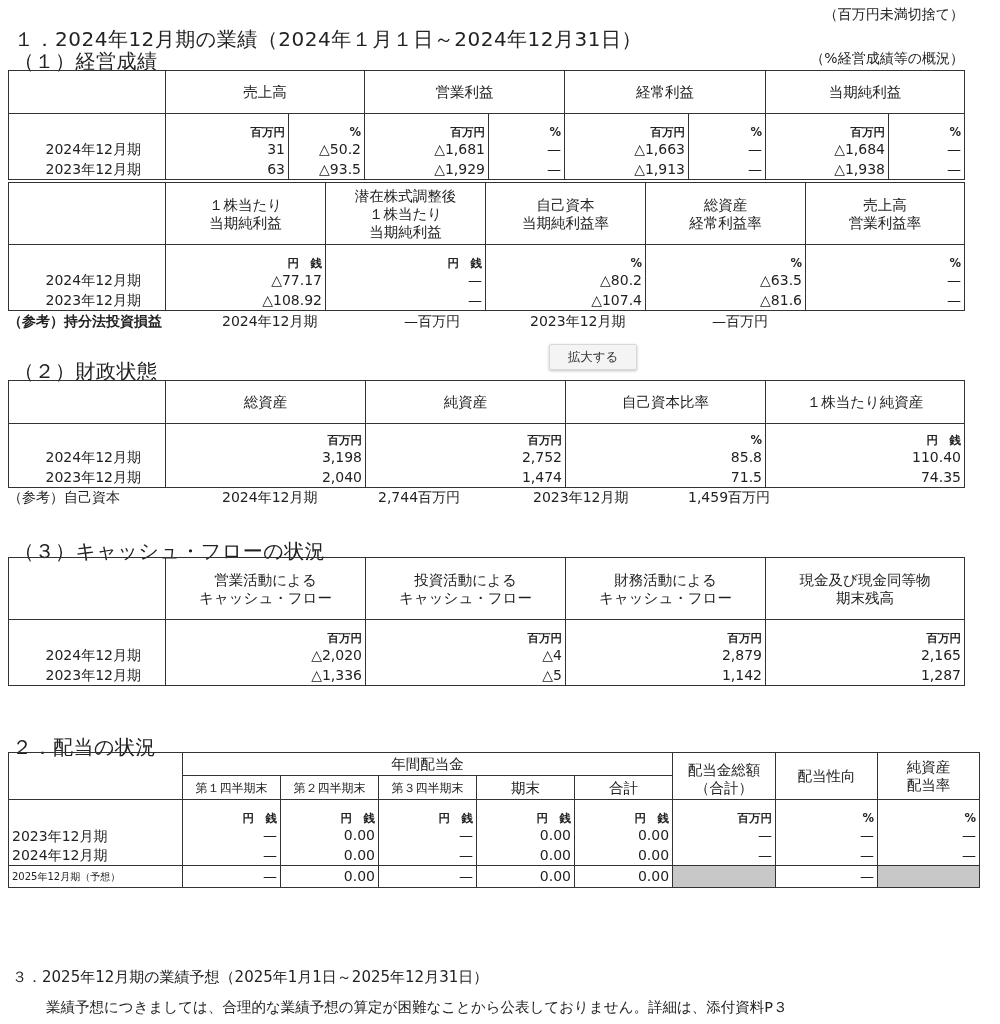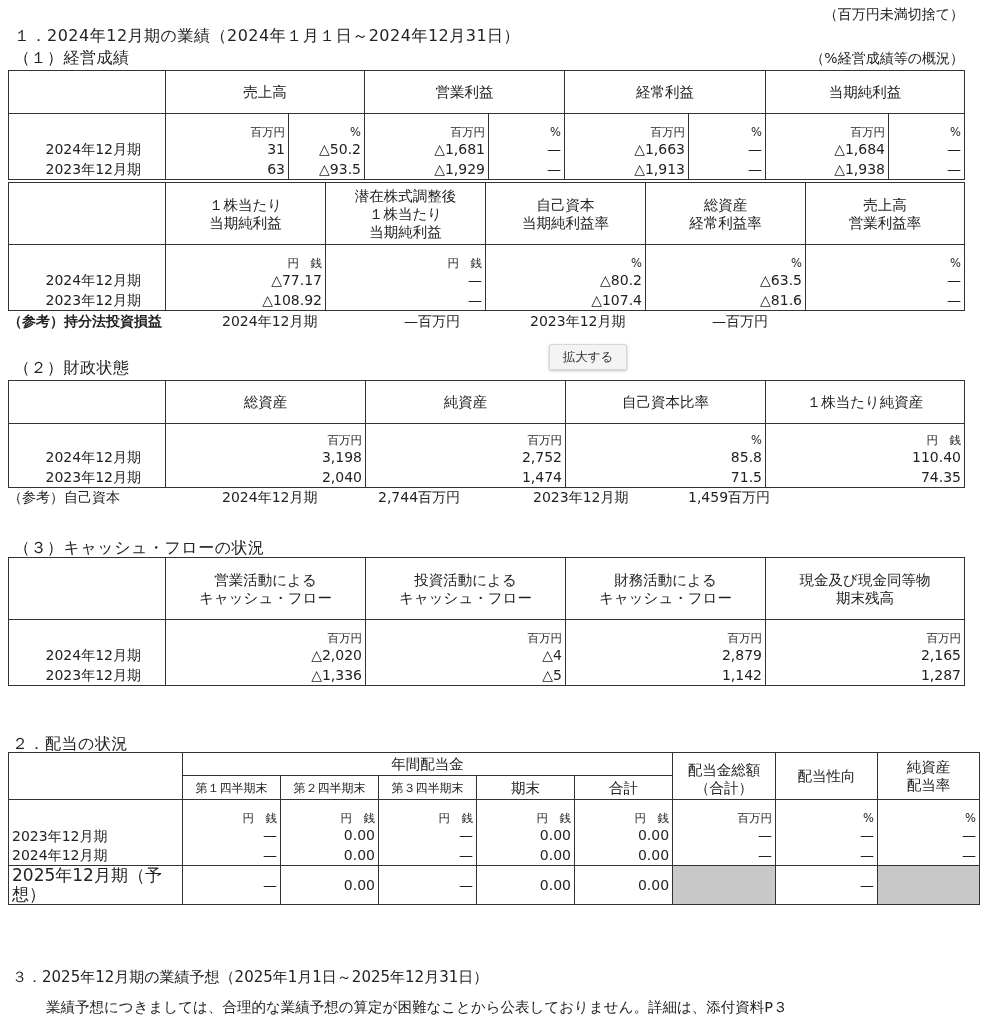--- a/index.html
+++ b/index.html
@@ -3,38 +3,38 @@
 <meta charset="utf-8">
 <style>
   * { box-sizing: border-box; }
   html, body { margin: 0; padding: 0; background: #ffffff; }
   body {
     width: 1000px; height: 1024px; position: relative; overflow: hidden;
     font-family: "DejaVu Sans", "Liberation Sans", sans-serif;
     color: #222; font-size: 14px;
   }
   .abs { position: absolute; }
-  .heading { font-size: 16px; white-space: nowrap; letter-spacing: 0.5px; }
+  .heading { font-size: 20px; white-space: nowrap; letter-spacing: 0.5px; }
   .note { font-size: 14px; white-space: nowrap; }
   table.t {
     position: absolute; border-collapse: collapse; table-layout: fixed;
     font-size: 14px;
   }
   table.t td, table.t th {
     border: 1.5px solid #333; padding: 0 3px; font-weight: normal;
   }
   table.t th { text-align: center; line-height: 18px; font-size: 14.5px; }
   .r { text-align: right; }
   .lbl { text-align: right; padding-right: 24px !important; line-height: 20px; vertical-align: bottom; }
   .unit { font-size: 11.5px; line-height: 14px !important; }
   td.multi { vertical-align: bottom; }
   td.multi div { line-height: 20px; }
-  td.multi div.unit { line-height: 14px; }
+  td.multi div.unit { line-height: 14px; font-weight: bold; }
   .tooltip {
-    position: absolute; left: 549px; top: 344px; width: 78px; height: 26px;
+    position: absolute; left: 549px; top: 344px; width: 88px; height: 26px;
     background: #f4f4f4; border: 1px solid #d8d8d8; border-radius: 2px;
     box-shadow: 0 1px 3px rgba(0,0,0,0.25);
     font-size: 12.5px; text-align: center; line-height: 24px; color: #333;
   }
   .gray { background: #c8c8c8; }
   .divtable td { line-height: 19px; }
   .para { font-size: 14.5px; white-space: nowrap; margin-top: 36px; }
 </style>
 </head>
 <body>
@@ -372,21 +372,21 @@
           <div>—</div>
           <div>—</div>
         </td>
     <td class="r multi">
           <div class="unit">%</div>
           <div>—</div>
           <div>—</div>
         </td>
   </tr>
   <tr style="height:22px">
-    <td style="text-align:left; font-size:17px;">2025年12月期（予想）</td>
+    <td style="text-align:left; font-size:10px;">2025年12月期（予想）</td>
     <td class="r">—</td>
     <td class="r">0.00</td>
     <td class="r">—</td>
     <td class="r">0.00</td>
     <td class="r">0.00</td>
     <td class="r gray"></td>
     <td class="r">—</td>
     <td class="r gray"></td>
   </tr>
 </tbody>

